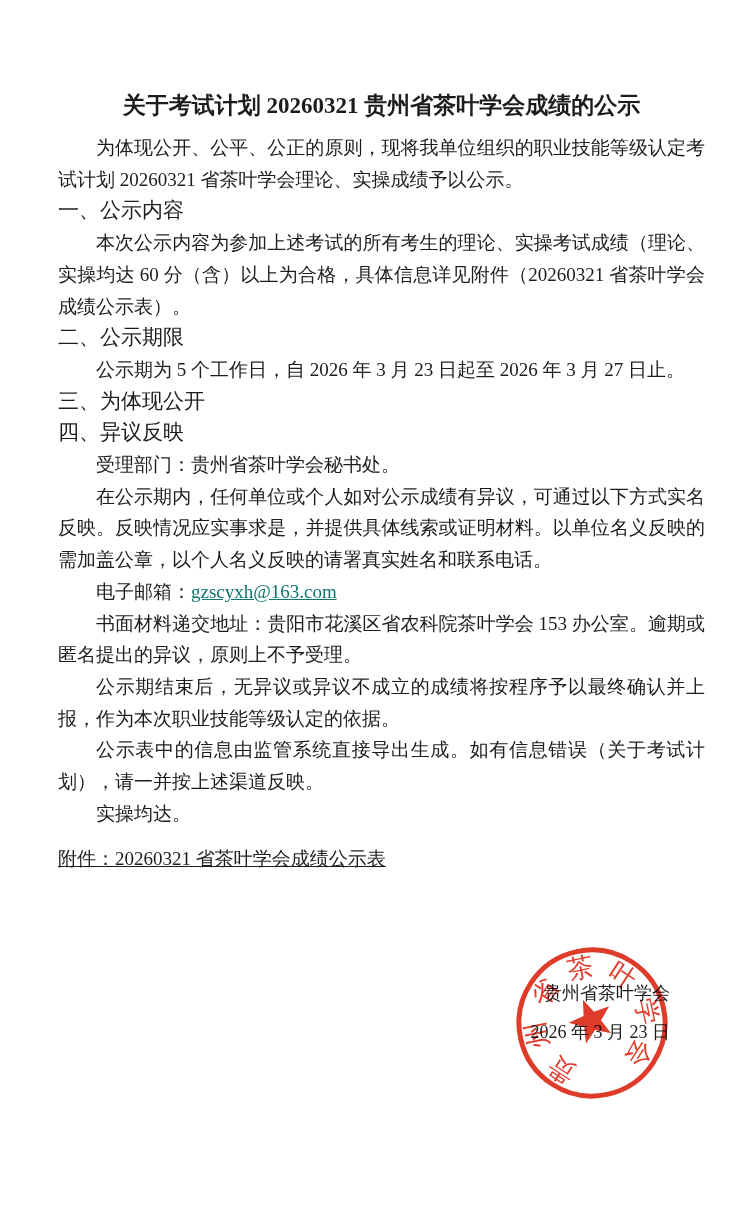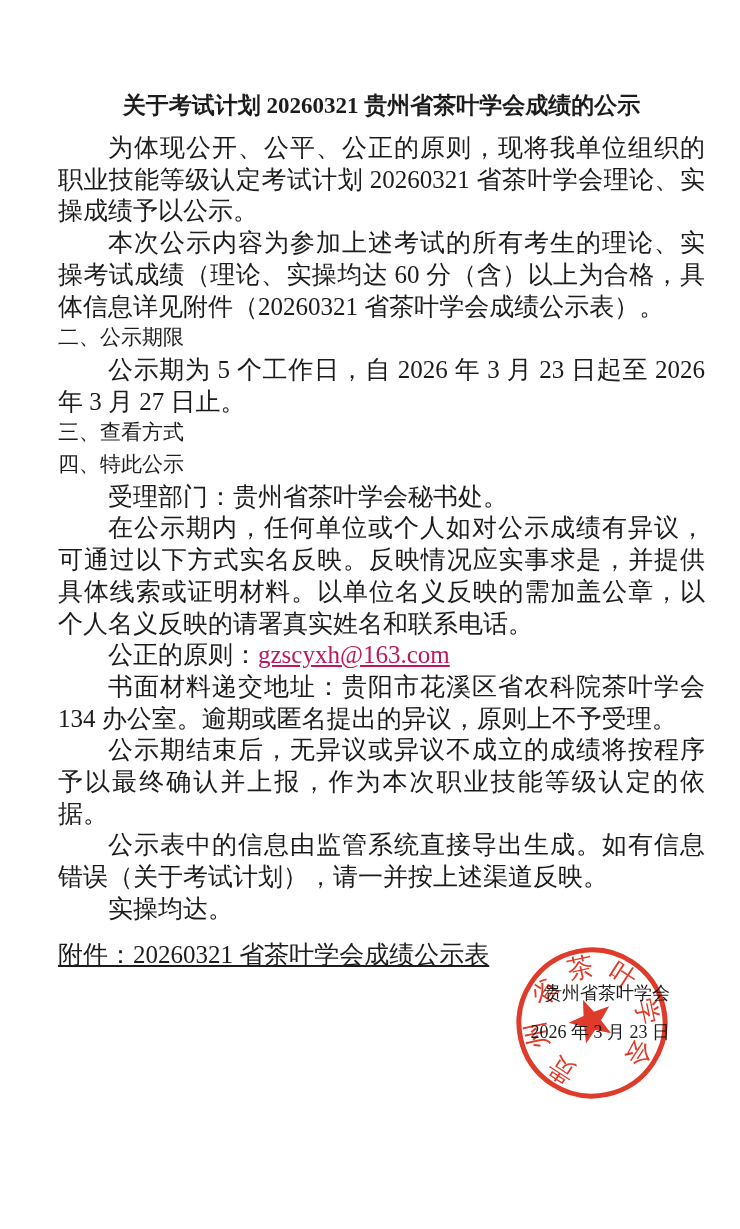--- a/index.html
+++ b/index.html
@@ -16,35 +16,35 @@
     left:58px;right:35px;top:78px;margin-top:12px;
   }
   .doc-title{
     font-size:23px;
     font-weight:bold;
     text-align:center;
     line-height:32px;
     margin:0 0 10px 0;
   }
   .para{
-    font-size:25px;
+    font-size:19px;
     line-height:31.7px;
     margin:0;
     text-align:justify;
   }
   .indent{text-indent:2em;}
   .heading{
     font-size:21px;
     line-height:31.7px;
     margin:0;
     font-weight:normal;
   }
   .attachment{margin-top:14px;text-decoration:underline;}
   .email-link{
-    color:#be185d;
+    color:#0f766e;
   }
   .signature{
     position:absolute;
     right:70px;
     top:981px;
     text-align:right;
     font-size:18px;
     color:#1c1c1c;
   }
   .sig-org{line-height:24px;margin-bottom:15px;}
@@ -63,33 +63,34 @@
 </head>
 <body>
 
 <div class="page">
   <div class="content">
 
     <h1 class="doc-title">关于考试计划 20260321 贵州省茶叶学会成绩的公示</h1>
 
     <p class="para indent">为体现公开、公平、公正的原则，现将我单位组织的职业技能等级认定考试计划 20260321 省茶叶学会理论、实操成绩予以公示。</p>
 
+    <p class="heading">一、公示内容</p>
     <p class="para indent">本次公示内容为参加上述考试的所有考生的理论、实操考试成绩（理论、实操均达 60 分（含）以上为合格，具体信息详见附件（20260321 省茶叶学会成绩公示表）。</p>
 
     <p class="heading">二、公示期限</p>
     <p class="para indent">公示期为 5 个工作日，自 2026 年 3 月 23 日起至 2026 年 3 月 27 日止。</p>
 
-    <p class="heading">三、查看方式</p>
+    <p class="heading">三、为体现公开</p>
 
-    <p class="heading">四、特此公示</p>
+    <p class="heading">四、异议反映</p>
     <p class="para indent">受理部门：贵州省茶叶学会秘书处。</p>
 
     <p class="para indent">在公示期内，任何单位或个人如对公示成绩有异议，可通过以下方式实名反映。反映情况应实事求是，并提供具体线索或证明材料。以单位名义反映的需加盖公章，以个人名义反映的请署真实姓名和联系电话。</p>
-    <p class="para indent"><span>公正的原则：</span><a href="#" class="email-link">gzscyxh@163.com</a></p>
-    <p class="para indent">书面材料递交地址：贵阳市花溪区省农科院茶叶学会 134 办公室。逾期或匿名提出的异议，原则上不予受理。</p>
+    <p class="para indent"><span>电子邮箱：</span><a href="#" class="email-link">gzscyxh@163.com</a></p>
+    <p class="para indent">书面材料递交地址：贵阳市花溪区省农科院茶叶学会 153 办公室。逾期或匿名提出的异议，原则上不予受理。</p>
 
     <p class="para indent">公示期结束后，无异议或异议不成立的成绩将按程序予以最终确认并上报，作为本次职业技能等级认定的依据。</p>
     <p class="para indent">公示表中的信息由监管系统直接导出生成。如有信息错误（关于考试计划），请一并按上述渠道反映。</p>
 
     <p class="para indent">实操均达。</p>
     <p class="para attachment">附件：20260321 省茶叶学会成绩公示表</p>
   </div>
 
   <div class="signature">
     <div class="sig-org">贵州省茶叶学会</div>

